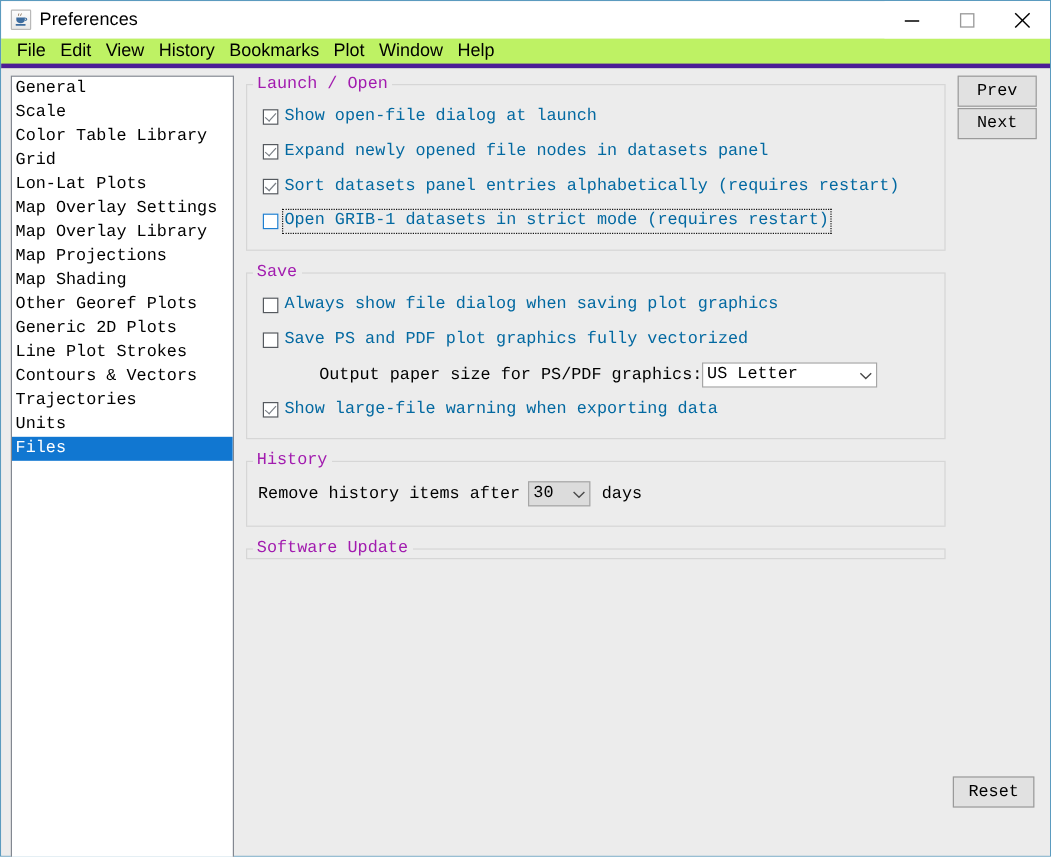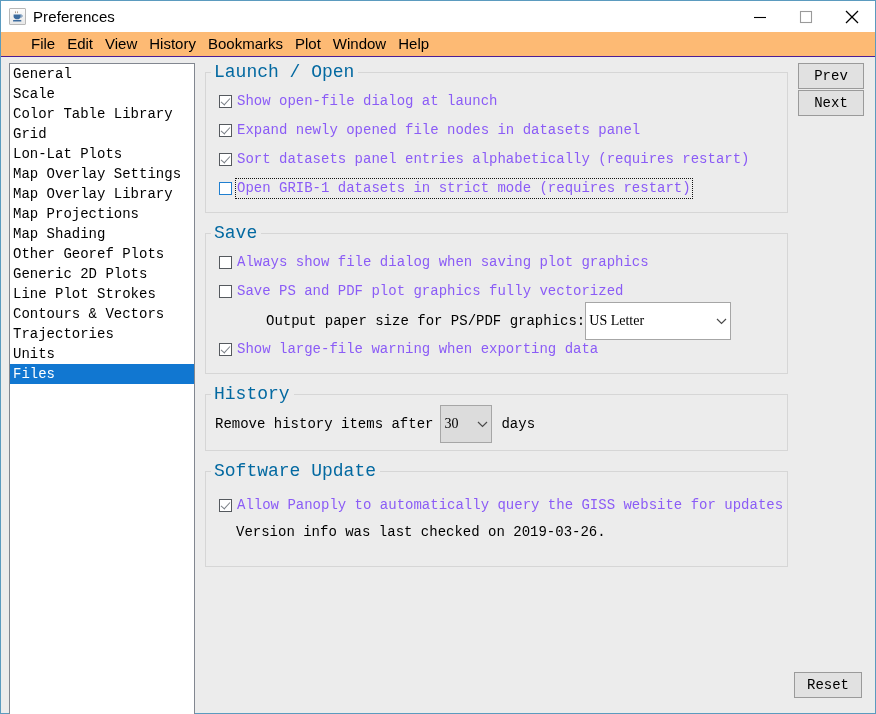--- a/index.html
+++ b/index.html
@@ -70,25 +70,25 @@
     align-items: center;
     justify-content: center;
     background: #ffffff;
   }
   .win-btn svg { display: block; }
 
   
   #menubar {
     height: 25px;
     min-height: 25px;
-    background: #fdba74;
-    display: flex;
-    align-items: center;
-    padding-left: 24px;
-    border-bottom: 1px solid #4c1d95;
+    background: #bef264;
+    display: flex;
+    align-items: center;
+    padding-left: 7px;
+    border-bottom: 4px solid #4c1d95;
     box-sizing: border-box;
   }
   .menu-item {
     font-size: 15px;
     color: #000000;
     padding: 0 6px;
     line-height: 20px;
     font-family: "Liberation Sans", sans-serif;
     white-space: nowrap;
   }
@@ -136,22 +136,22 @@
 
   fieldset.group {
     border: 1px solid #d6d6d6;
     margin: 0 0 10px 0;
     padding: 0;
     background: transparent;
     box-sizing: border-box;
   }
   fieldset.group > legend {
     font-family: "Liberation Mono", "DejaVu Sans Mono", monospace;
-    font-size: 18px;
-    color: #0369a1;
+    font-size: 14px;
+    color: #a21caf;
     padding: 0 4px 0 3px;
     margin-left: 5px;
   }
   .group-inner {
     padding: 5px 0 9px 0;
   }
 
   .row {
     display: flex;
     align-items: center;
@@ -182,46 +182,46 @@
     top: 0px;
     width: 4px;
     height: 8px;
     border: solid #7a7f86;
     border-width: 0 1.6px 1.6px 0;
     transform: rotate(42deg);
   }
   .cb-label {
     font-family: "Liberation Mono", "DejaVu Sans Mono", monospace;
     font-size: 14px;
-    color: #8b5cf6;
+    color: #0369a1;
     white-space: nowrap;
     line-height: 17px;
     padding: 1px 1px 1px 1px;
   }
   .cb-label.focus-ring {
     outline: 1px dotted #111111;
     outline-offset: 0px;
   }
 
   .plain-text {
     font-family: "Liberation Mono", "DejaVu Sans Mono", monospace;
     font-size: 14px;
     color: #000000;
     white-space: nowrap;
   }
 
   
   .combo {
     display: inline-flex;
     align-items: center;
-    height: 38px;
+    height: 21px;
     box-sizing: border-box;
     border: 1px solid #a6a6a6;
     background: #ffffff;
-    font-family: Liberation Serif, serif;
+    font-family: Liberation Mono, monospace;
     font-size: 14px;
     color: #000000;
     padding-left: 3px;
     justify-content: space-between;
   }
   .combo.gray { background: #dcdcdc; }
   .combo .combo-val { line-height: 19px; }
   .combo .arrow {
     width: 18px;
     display: flex;
@@ -247,21 +247,21 @@
   #prev-btn, #next-btn {
     position: absolute;
     left: 797px;
     width: 66px;
   }
   #prev-btn { top: 6px; }
   #next-btn { top: 33px; }
   #reset-btn {
     position: absolute;
     left: 793px;
-    top: 615px;
+    top: 590px;
     width: 68px;
     height: 26px;
     line-height: 24px;
   }
 </style>
 </head>
 <body>
 
 <div id="window">
 
@@ -394,29 +394,20 @@
                   </svg>
               </span>
             </span>
             <span class="plain-text" style="margin-left:9px;">days</span>
           </div>
         </div>
       </fieldset>
 
       <fieldset class="group">
         <legend>Software Update</legend>
-        <div class="group-inner" style="padding-top:10px;padding-bottom:22px;">
-          <div class="row">
-            <span class="cb checked"></span>
-            <span class="cb-label">Allow Panoply to automatically query the GISS website for updates</span>
-          </div>
-          <div class="row" style="padding-left:30px;height:24px;">
-            <span class="plain-text">Version info was last checked on 2019-03-26.</span>
-          </div>
-        </div>
       </fieldset>
 
     </div>
 
     <button class="btn" id="prev-btn">Prev</button>
     <button class="btn" id="next-btn">Next</button>
     <button class="btn" id="reset-btn">Reset</button>
 
   </div>
 </div>

